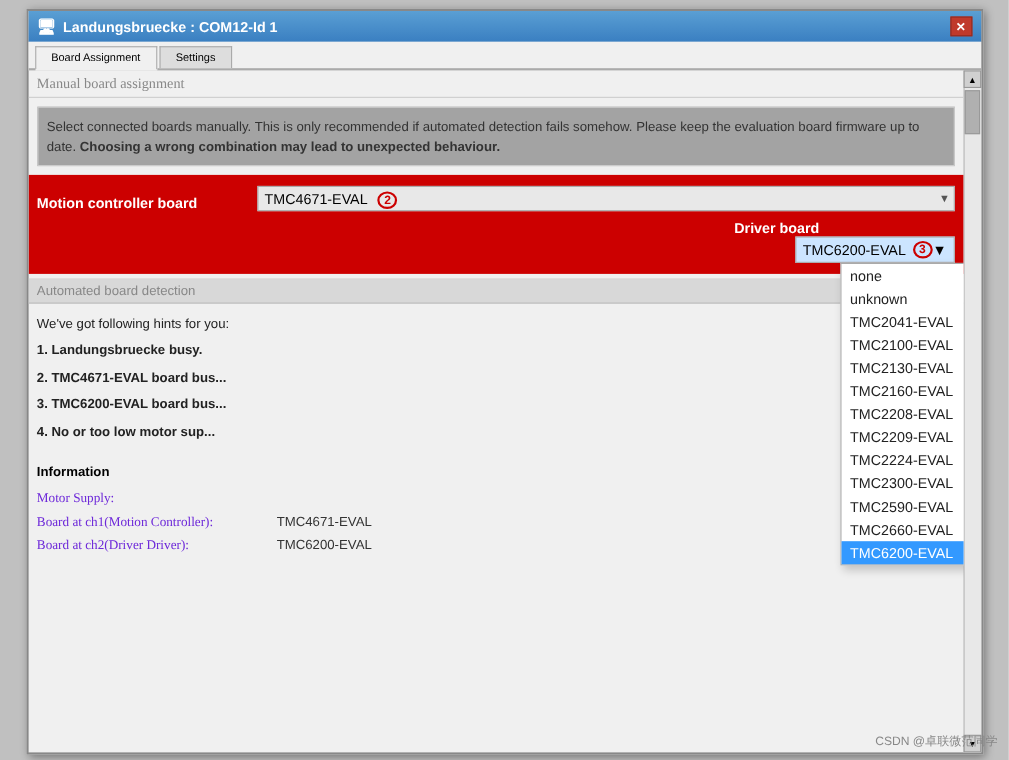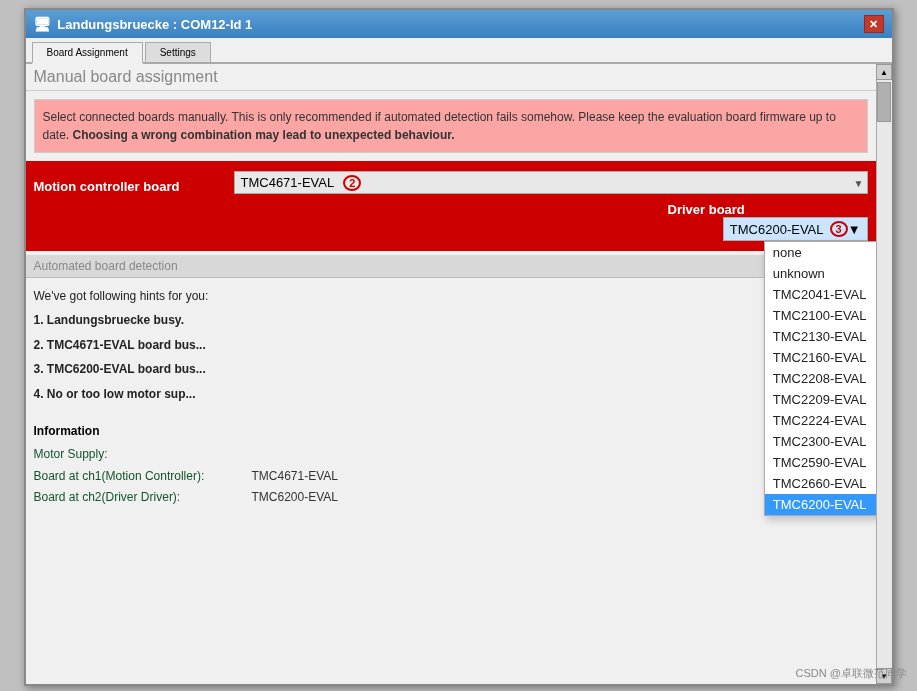--- a/index.html
+++ b/index.html
@@ -107,29 +107,30 @@
     }
     .scroll-thumb {
       width: 14px;
       height: 40px;
       background: #b0b0b0;
       border: 1px solid #999;
       margin: 2px auto;
     }
     .section-header {
       color: #888;
-      font-size: 16px;
+      font-size: 13px;
       padding: 4px 8px;
       border-bottom: 1px solid #ccc;
+      font-family: Liberation Serif, serif;
     }
     .info-box {
       margin: 8px;
       padding: 8px;
       border: 1px solid #ccc;
-      background: #fca5a5;
+      background: #a3a3a3;
       font-size: 12px;
       line-height: 1.5;
       color: #333;
     }
     .red-section {
       background: #cc0000;
       padding: 6px 8px;
       margin: 0;
     }
     .board-row {
@@ -229,21 +230,22 @@
     .info-table {
       font-size: 12px;
       line-height: 1.8;
     }
     .info-row {
       display: flex;
       gap: 8px;
     }
     .info-key {
       min-width: 210px;
-      color: #14532d;
+      color: #6d28d9;
+      font-family: Liberation Serif, serif;
     }
     .info-val {
       color: #333;
     }
     .watermark {
       position: fixed;
       bottom: 10px;
       right: 10px;
       color: #888;
       font-size: 11px;

